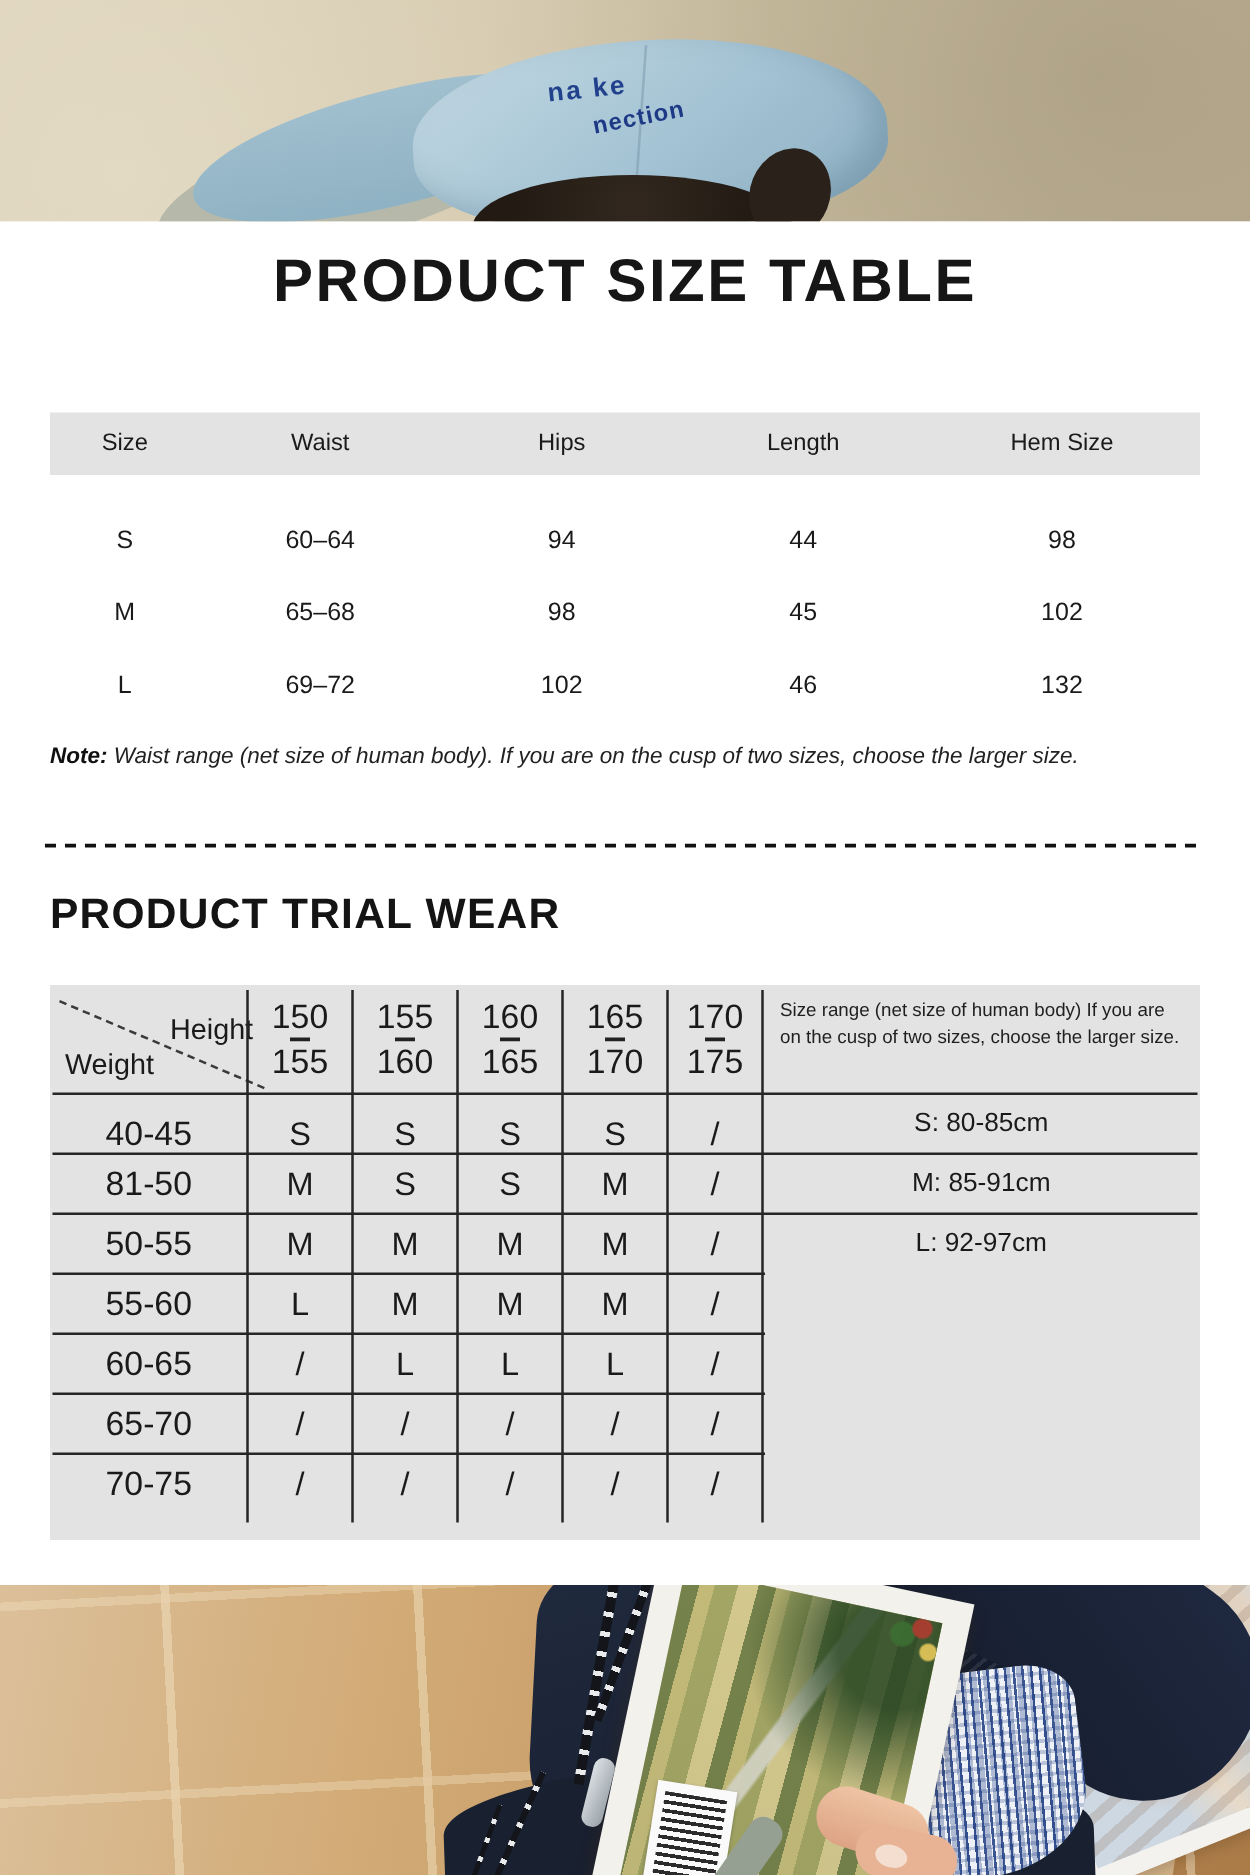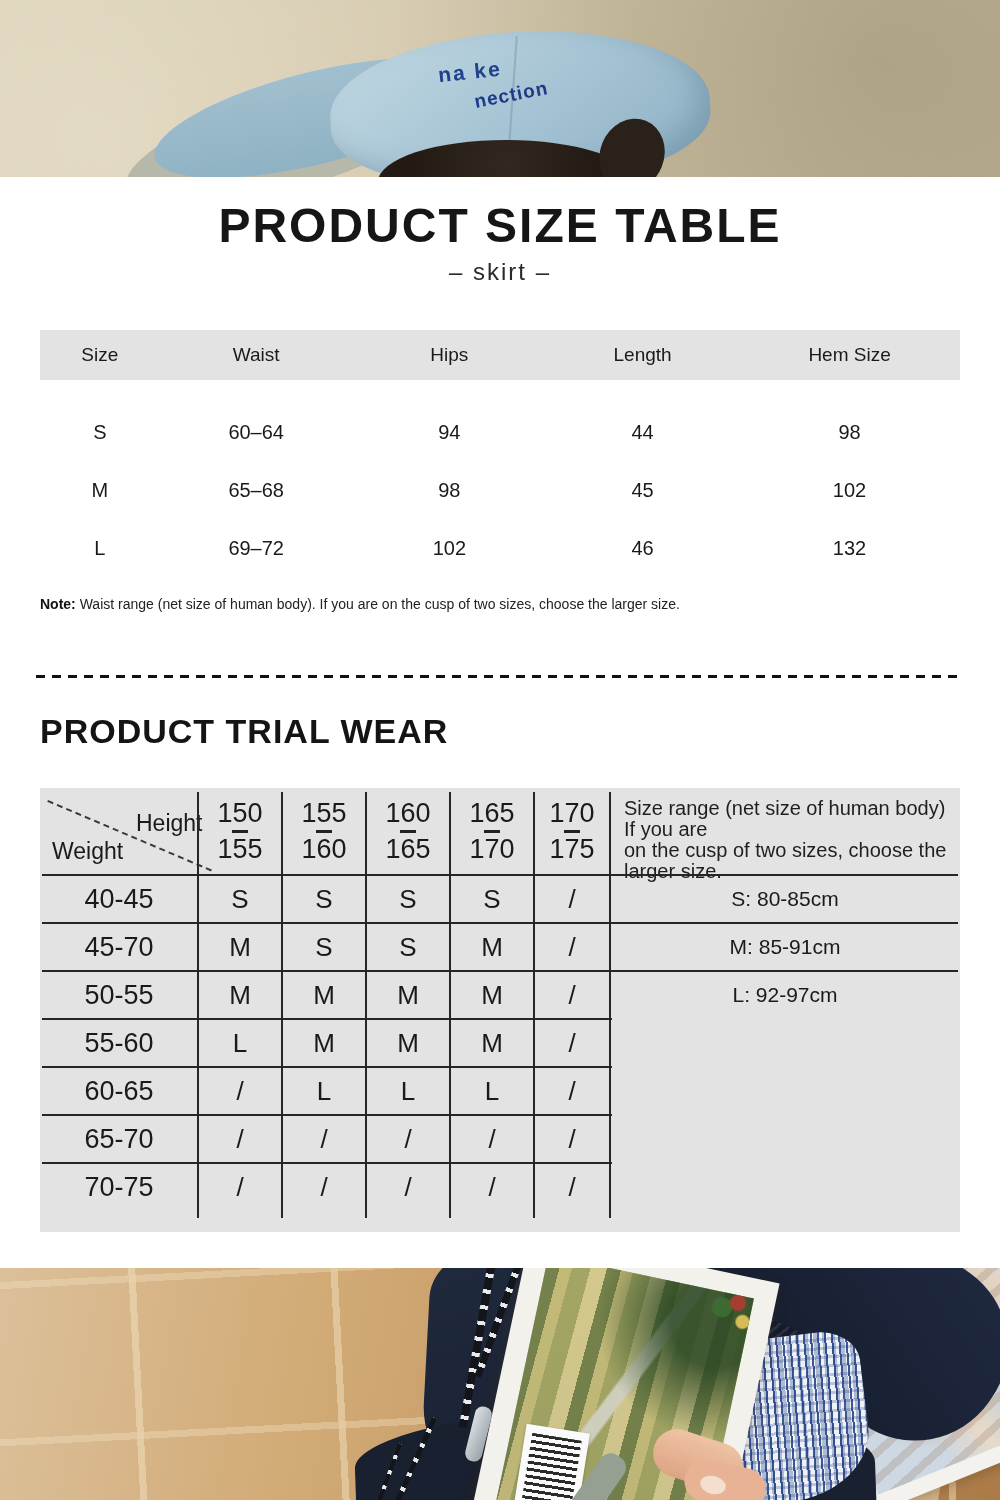--- a/index.html
+++ b/index.html
@@ -40,21 +40,21 @@
   
   .size-table { position:absolute; left:40px; top:330px; width:920px; }
   .st-head { height:50px; background:#e3e3e3; display:flex; align-items:center; font-size:19px; }
   .st-head span { display:block; text-align:center; }
   .st-rows { margin-top:23px; }
   .st-row { height:58px; display:flex; align-items:center; font-size:20px; }
   .st-row span { display:block; text-align:center; }
   .cw1 { width:13%; } .cw2 { width:21%; } .cw3 { width:21%; } .cw4 { width:21%; } .cw5 { width:24%; }
 
   
-  .note-block { position:absolute; left:40px; top:590px; width:920px; font-size:14px; line-height:28px; color:#222; }
+  .note-block { position:absolute; left:40px; top:590px; width:920px; font-size:18px; line-height:28px; color:#222;font-style:italic; }
   .note-block b { font-weight:700; color:#111; }
 
   .dashes { position:absolute; left:36px; top:675px; width:928px; height:3px;
     background:repeating-linear-gradient(90deg,#111 0 9px,transparent 9px 16px); }
 
   .trial-heading { position:absolute; left:40px; top:712px; font-size:34px; font-weight:700; letter-spacing:1px; color:#141414; }
 
   
   .trial-panel { position:absolute; left:40px; top:788px; width:920px; height:444px; background:#e3e3e3; }
   .vline { position:absolute; top:4px; height:426px; width:2px; background:#26262
@@ -63,21 +63,21 @@
   .hline.short { width:570px; }
   .diag { position:absolute; left:8px; top:12px; width:178px; border-top:2px dashed #3a3a3a; transform:rotate(23deg); transform-origin:0 0; }
   .lbl-height { position:absolute; left:96px; top:22px; font-size:23px; }
   .lbl-weight { position:absolute; left:12px; top:50px; font-size:23px; }
   .tp-hcell { position:absolute; top:0; height:87px; display:flex; flex-direction:column; align-items:center; justify-content:center; font-size:27px; line-height:27px; }
   .hdash { width:16px; height:3px; background:#222; margin:3px 0; }
   .tp-row { position:absolute; left:0; height:48px; display:flex; align-items:center; }
   .tp-row .c0 { width:158px; text-align:center; font-size:27px; }
   .tp-row .c  { width:84px;  text-align:center; font-size:26px; }
   .tp-row .c.last { width:76px; }
-  .tp-note { position:absolute; left:584px; top:10px; width:330px; font-size:20px; line-height:21px; color:#1f1f1f; }
+  .tp-note { position:absolute; left:584px; top:10px; width:330px; font-size:15px; line-height:21px; color:#1f1f1f; }
   .size-range { position:absolute; left:570px; width:350px; height:48px; display:flex; align-items:center; justify-content:center; font-size:21px; }
 
   
   .photo-bottom { position:absolute; left:0; top:1268px; width:1000px; height:232px; overflow:hidden;
     background:linear-gradient(100deg,#dcc09a 0%,#d2ab77 30%,#c79c66 55%,#b98a55 78%,#aa7a47 100%); }
   .grout { position:absolute; left:-60px; top:-60px; width:1200px; height:360px; opacity:.6; transform:rotate(-3deg);
     background:
       repeating-linear-gradient(90deg, transparent 0 195px, rgba(243,228,197,.8) 195px 202px),
       repeating-linear-gradient(0deg, transparent 0 150px, rgba(243,228,197,.6) 150px 157px); }
   .light-band { position:absolute; left:908px; top:-30px; width:46px; height:320px; background:rgba(246,230,200,.5); transform:rotate(9deg); }
@@ -144,21 +144,20 @@
     <div class="brim-top"></div>
     <div class="cap-crown"></div>
     <div class="cap-seam"></div>
     <div class="cap-text">na ke</div>
     <div class="cap-text2">nection</div>
     <div class="hair"></div>
     <div class="hair-wisp"></div>
   </div>
 
   <div class="title">PRODUCT SIZE TABLE</div>
-  <div class="subtitle">– skirt –</div>
 
   <div class="size-table">
     <div class="st-head">
       <span class="cw1">Size</span>
       <span class="cw2">Waist</span>
       <span class="cw3">Hips</span>
       <span class="cw4">Length</span>
       <span class="cw5">Hem Size</span>
     </div>
     <div class="st-rows">
@@ -227,30 +226,30 @@
     </div>
 
     <div class="tp-note">
       <div>Size range (net size of human body) If you are</div>
       <div>on the cusp of two sizes, choose the larger size.</div>
     </div>
     <div class="size-range" style="top:87px;">S: 80-85cm</div>
     <div class="size-range" style="top:135px;">M: 85-91cm</div>
     <div class="size-range" style="top:183px;">L: 92-97cm</div>
 
-    <div class="tp-row" style="top:87px;">
+    <div class="tp-row" style="top:87px;align-items:flex-end;">
       <span class="c0">40-45</span>
       <span class="c">S</span>
       <span class="c">S</span>
       <span class="c">S</span>
       <span class="c">S</span>
       <span class="c last">/</span>
     </div>
     <div class="tp-row" style="top:135px;">
-      <span class="c0">45-70</span>
+      <span class="c0">81-50</span>
       <span class="c">M</span>
       <span class="c">S</span>
       <span class="c">S</span>
       <span class="c">M</span>
       <span class="c last">/</span>
     </div>
     <div class="tp-row" style="top:183px;">
       <span class="c0">50-55</span>
       <span class="c">M</span>
       <span class="c">M</span>

